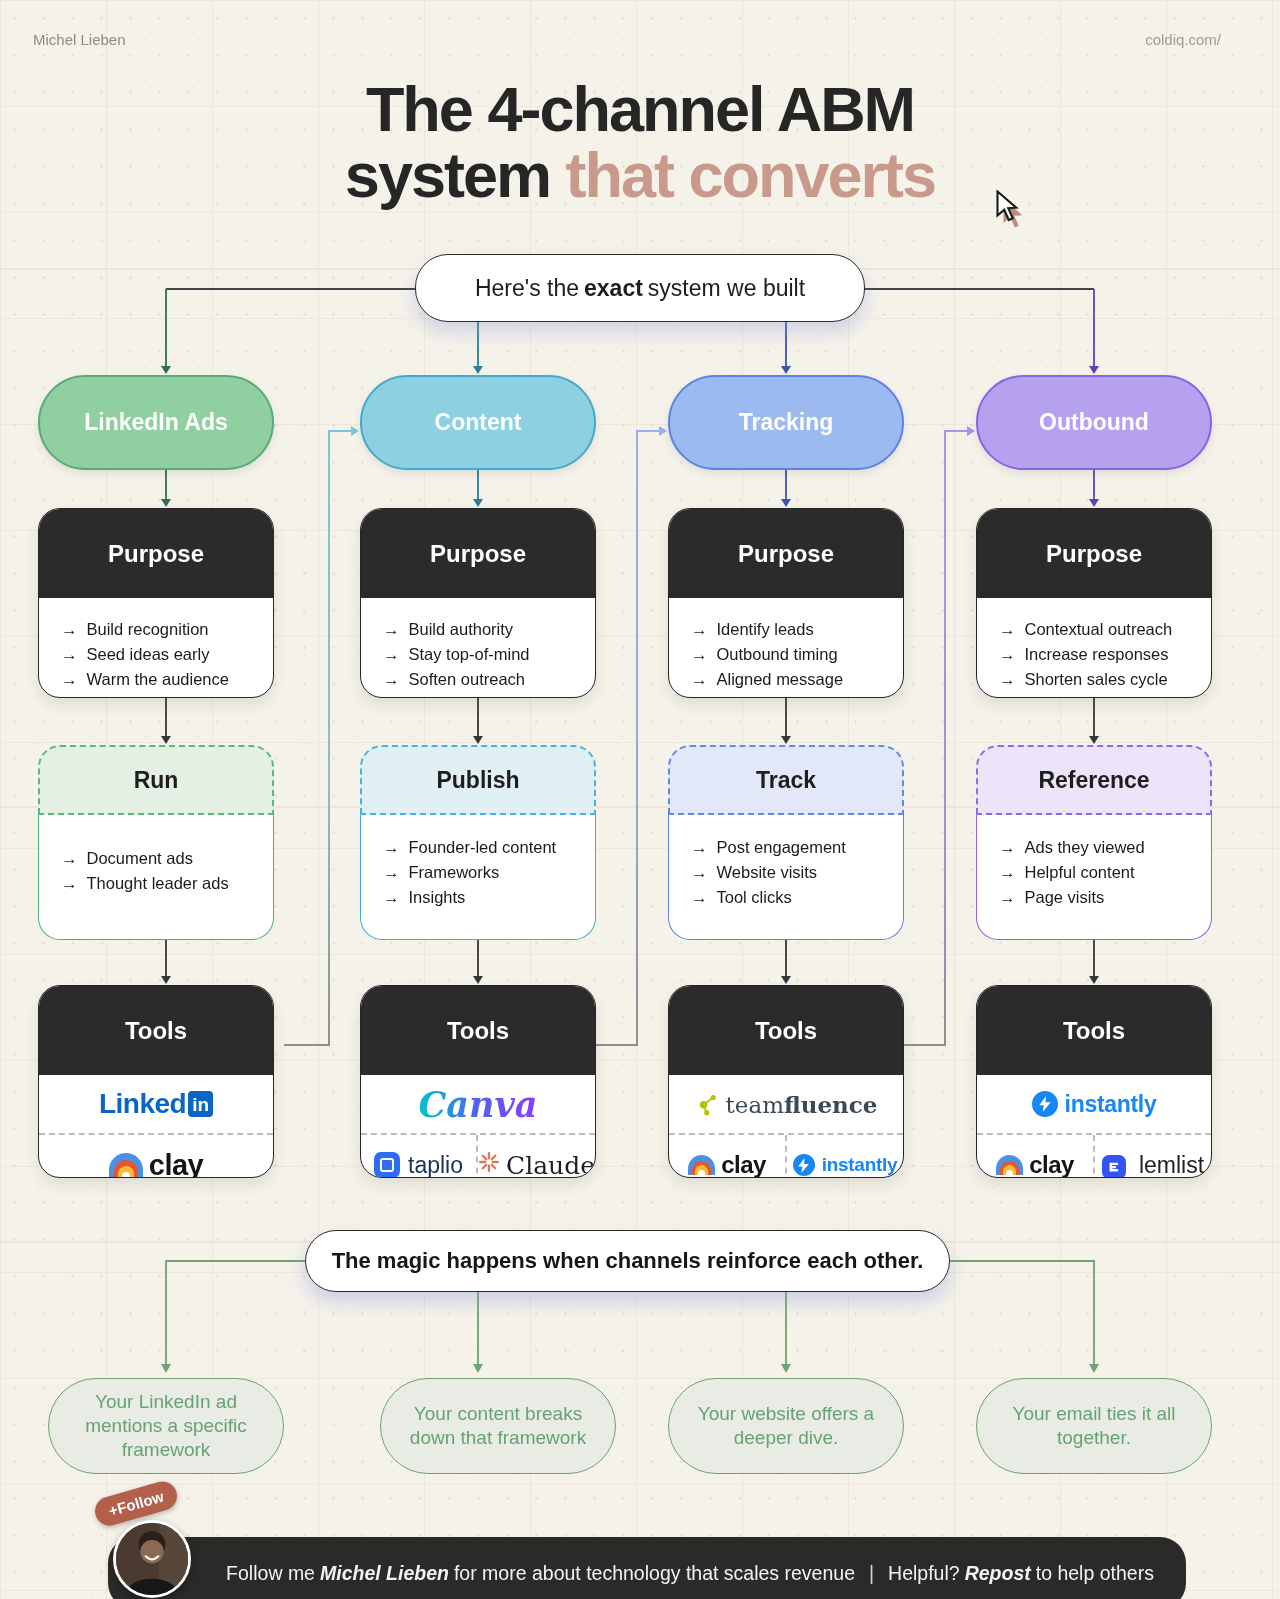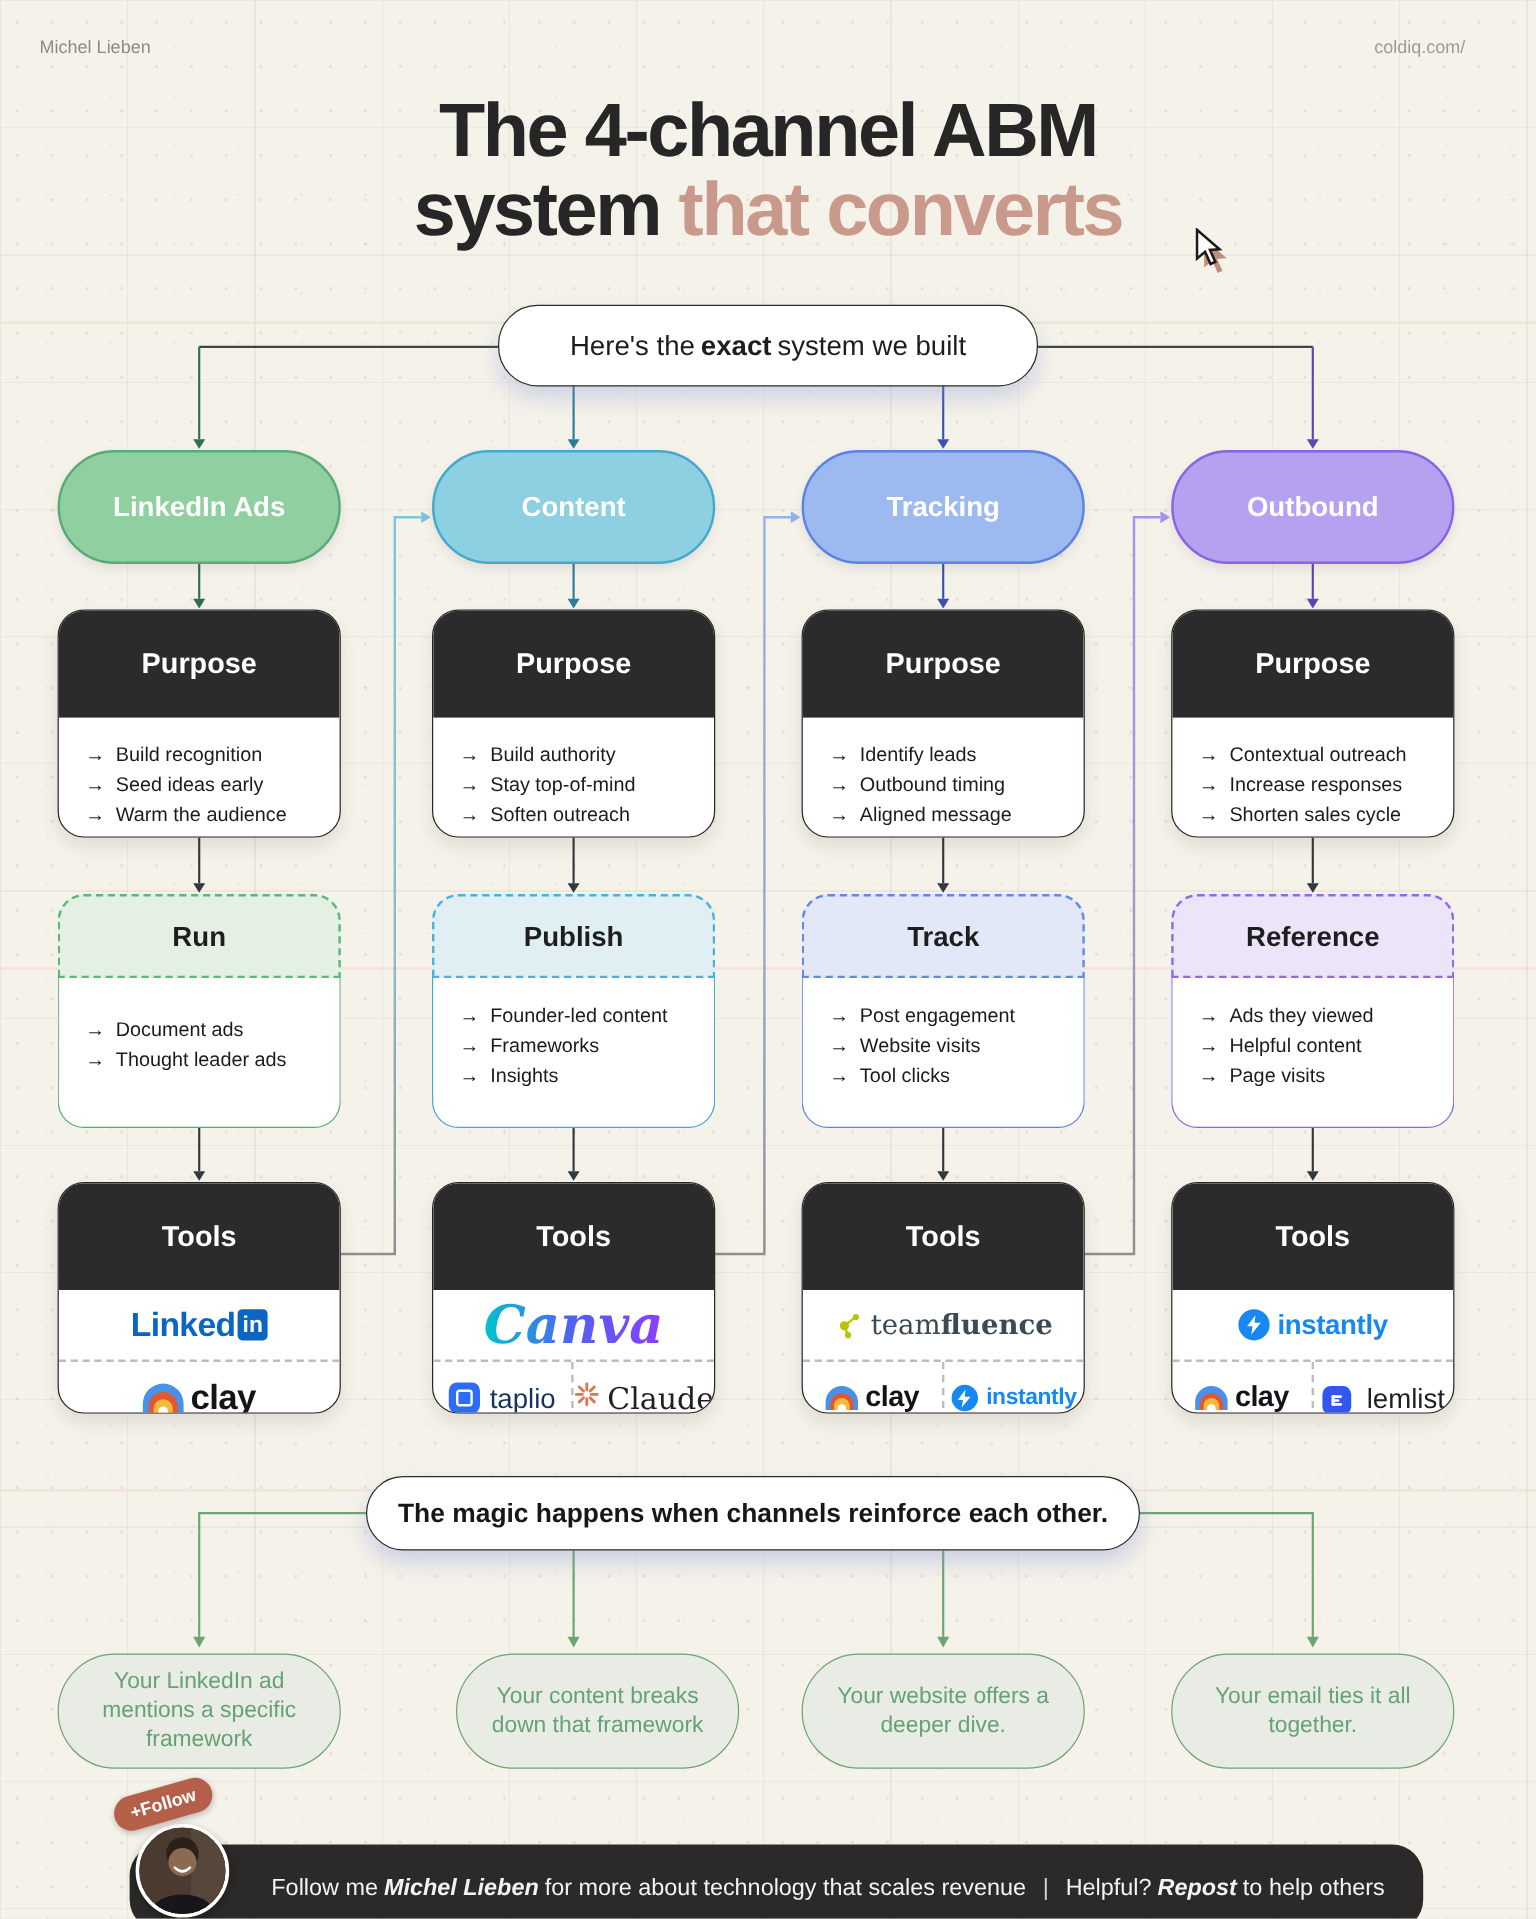--- a/index.html
+++ b/index.html
@@ -77,21 +77,21 @@
   .clay-arch i{position:absolute;bottom:0;display:block;}
   .clay-arch .a1{left:0;width:34px;height:25px;background:#4a90e8;border-radius:17px 17px 0 0;}
   .clay-arch .a2{left:5px;width:24px;height:18px;background:#e4572e;border-radius:12px 12px 0 0;}
   .clay-arch .a3{left:9px;width:16px;height:12px;background:#f6b93b;border-radius:8px 8px 0 0;}
   .clay-arch .a4{left:13px;width:8px;height:6px;background:#fff;border-radius:4px 4px 0 0;}
   .clay-word{font-weight:700;font-size:29px;color:#141418;letter-spacing:-0.5px;}
   .sm .clay-arch{width:27px;height:20px;} .sm .clay-arch .a1{width:27px;height:20px;}
   .sm .clay-arch .a2{left:4px;width:19px;height:14px;} .sm .clay-arch .a3{left:7px;width:13px;height:10px;}
   .sm .clay-arch .a4{left:10px;width:7px;height:5px;}
   .sm .clay-word{font-size:24px;}
-  .canva{font-family:"DejaVu Serif",serif;font-style:italic;font-weight:700;font-size:44px;
+  .canva{font-family:"DejaVu Serif",serif;font-style:italic;font-weight:700;font-size:35px;
     background:linear-gradient(90deg,#00c4cc,#4f63f0 48%,#8b3dff);-webkit-background-clip:text;
     background-clip:text;color:transparent;}
   .taplio{display:flex;align-items:center;gap:8px;}
   .taplio-ic{width:26px;height:26px;border-radius:7px;background:#2d6df6;display:flex;align-items:center;justify-content:center;}
   .taplio-ic b{width:10px;height:10px;border:2.5px solid #fff;border-radius:3px;display:block;}
   .taplio-word{font-size:23px;color:#17335c;}
   .claude{display:flex;align-items:flex-start;gap:6px;}
   .claude-word{font-family:"DejaVu Serif",serif;font-size:25px;color:#201f1e;}
   .tf{display:flex;align-items:center;gap:5px;}
   .tf-words{font-family:"DejaVu Serif",serif;font-size:23px;color:#3c4a55;}
@@ -217,21 +217,21 @@
     <path d="M786,1292 V1364" stroke="#6da471" stroke-width="1.8"></path>
       <polygon points="781,1364 791,1364 786,1373" fill="#6da471"></polygon>
   </svg>
 
   <div class="hub">
     <span>Here's the </span>
       <b>exact</b>
       <span> system we built</span>
   </div>
 
-  <div class="col ch1" style="left:48px">
+  <div class="col ch1" style="left:38px">
     <div class="pill">
         <span>LinkedIn Ads</span>
       </div>
     <div class="pbox">
       <div class="boxhead">Purpose</div>
       <div class="pbox-body">
         <div class="li">
             <span class="arr">→</span>
             <span>Build recognition</span>
           </div>

